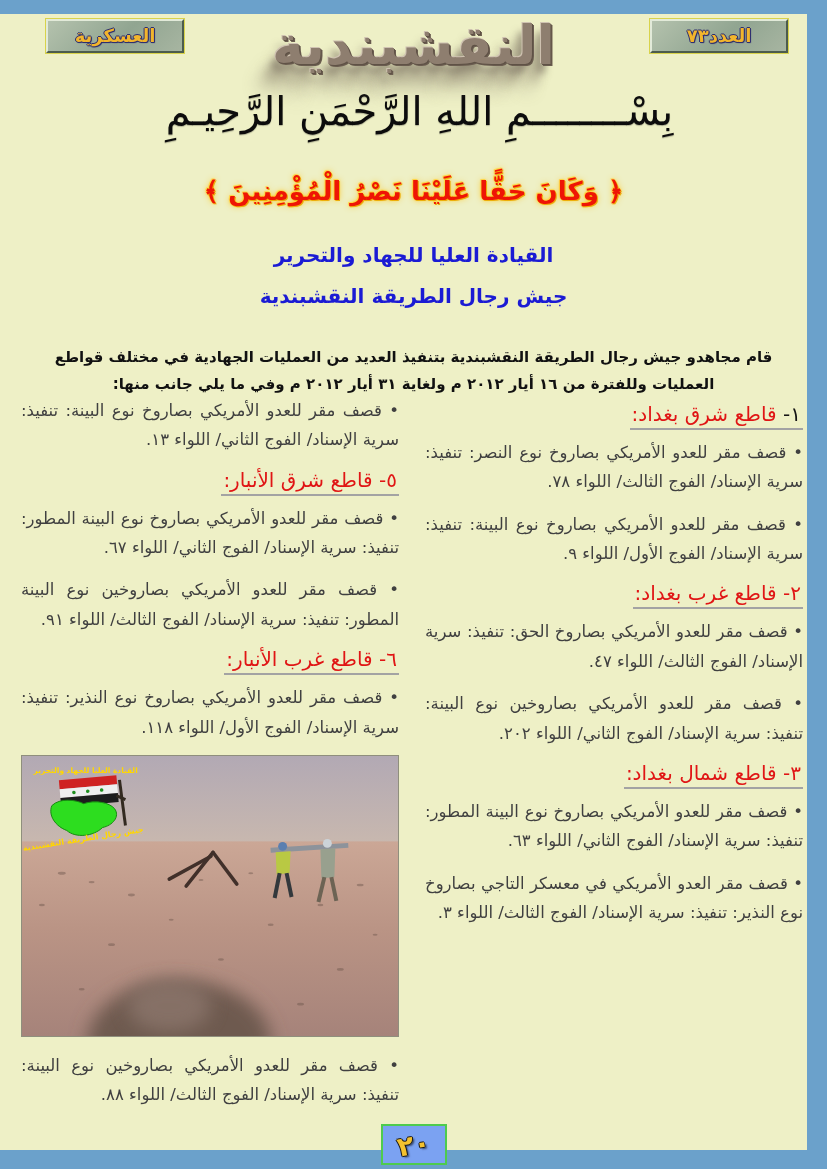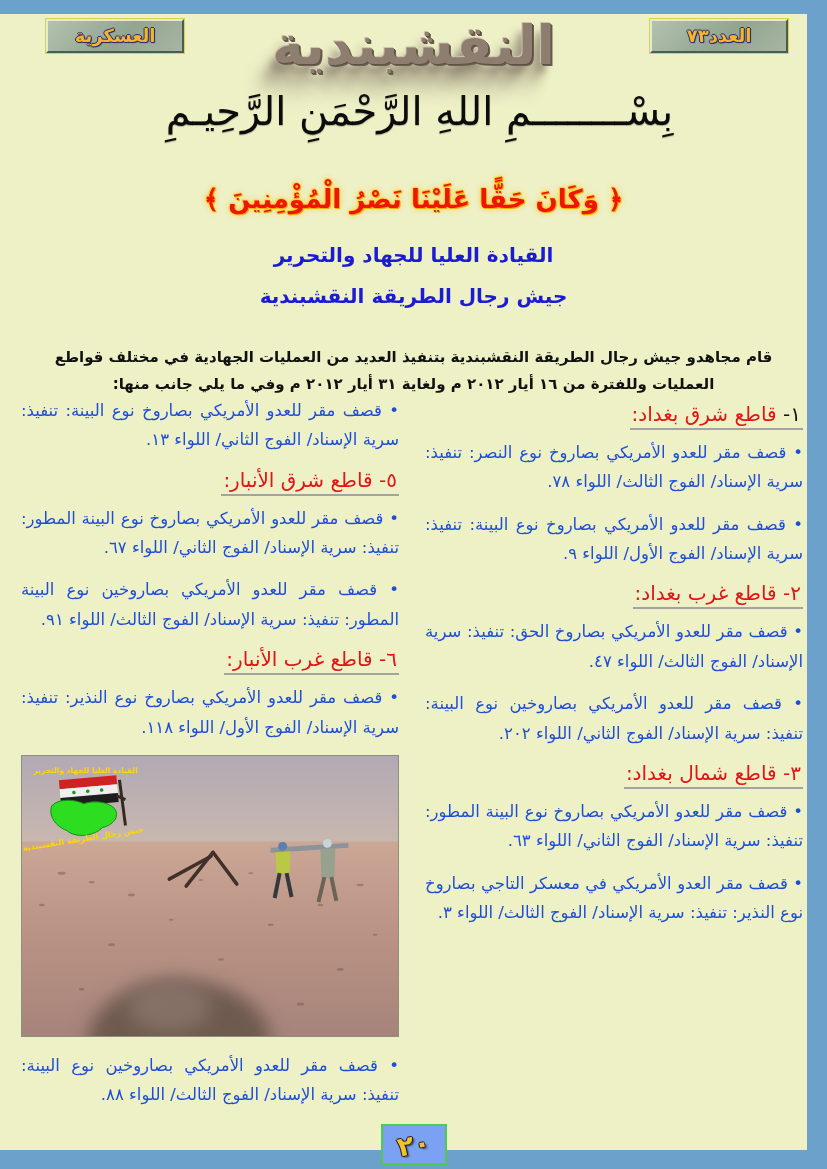--- a/index.html
+++ b/index.html
@@ -42,21 +42,21 @@
     z-index:2;
   }
 
   
   .bismillah{
     position:absolute;top:88px;left:6px;width:100%;text-align:center;
     font-size:40px;color:#0c0c0c;letter-spacing:-1px;
     text-shadow:0 1px 1px rgba(0,0,0,.25);
   }
   .verse{
-    position:absolute;top:184px;left:0;width:100%;text-align:center;
+    position:absolute;top:176px;left:0;width:100%;text-align:center;
     font-size:26px;font-weight:bold;color:#ee1505;
     text-shadow:0 0 2px #ffc800,1px 1px 0 #e7a60e,-1px -1px 0 #ffd95e,0 0 6px rgba(255,190,0,.8);
   }
 
   
   .org-line{position:absolute;left:0;width:100%;text-align:center;
     font-size:20px;font-weight:bold;color:#1b1bd4;}
   .org-1{top:243px;}
   .org-2{top:284px;}
 
@@ -76,21 +76,21 @@
   .section-heading{
     margin:6px 0 12px;font-size:20px;font-weight:normal;text-align:right;
   }
   .sec-underline{
     border-bottom:2px solid #a3a3a3;padding:0 2px 2px;
   }
   .sec-num,.sec-title{color:#e01515;}
   .sec-num.num-black{color:#151515;}
 
   .bullet{
-    margin:0 0 13px;font-size:16.5px;color:#1d4ed8;line-height:1.78;
+    margin:0 0 13px;font-size:16.5px;color:#404040;line-height:1.78;
     text-align:justify;
   }
 
   
   .photo{
     margin:4px 0 14px;width:378px;height:282px;
     border:1px solid #8f8f7d;box-sizing:border-box;background:#b7a49c;
   }
   .photo svg{display:block;width:100%;height:100%;}
   .photo text{font-family:"DejaVu Sans",sans-serif;font-weight:bold;}

